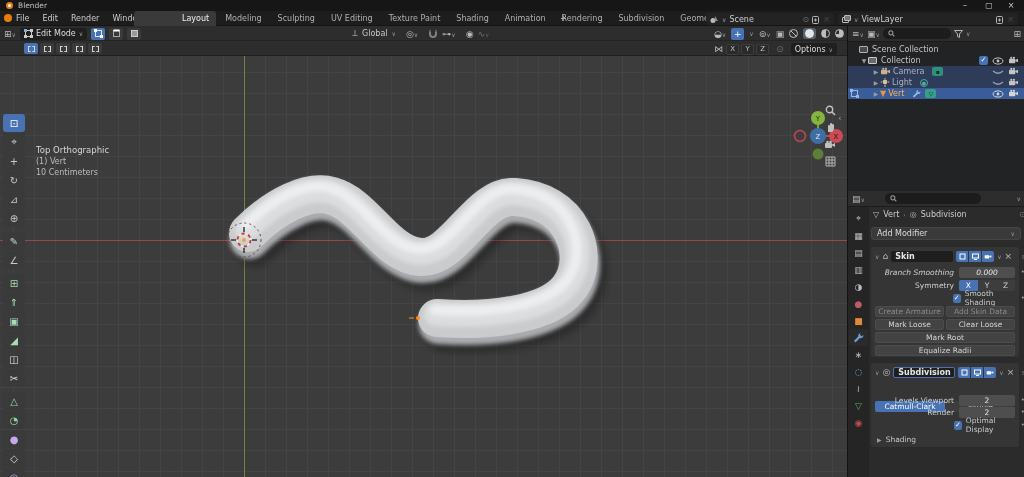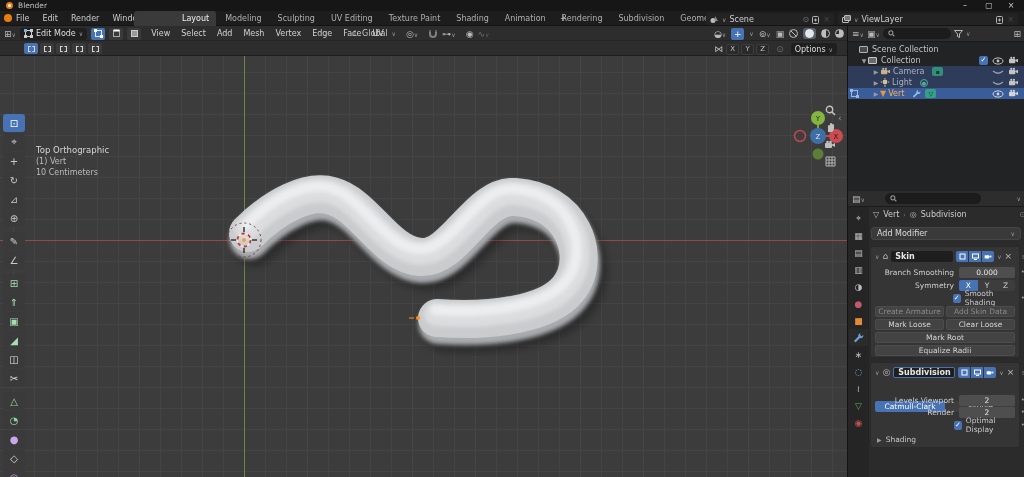--- a/index.html
+++ b/index.html
@@ -195,30 +195,20 @@
         <svg width="9" height="9" viewBox="0 0 9 9">
             <rect x="1.5" y="1.5" width="6" height="6" fill="none" stroke="#aaa"></rect>
             <path d="M1.5 1.5 L7.5 1.5" stroke="#fff" stroke-width="2"></path>
           </svg>
       </span>
       <span class="selmodebtn">
         <svg width="9" height="9" viewBox="0 0 9 9">
             <rect x="1.5" y="1.5" width="6" height="6" fill="#9a9a9a" stroke="#ccc"></rect>
           </svg>
       </span>
-      <div id="vp-menus" style="margin-left:6px;">
-          <span>View</span>
-          <span>Select</span>
-          <span>Add</span>
-          <span>Mesh</span>
-          <span>Vertex</span>
-          <span>Edge</span>
-          <span>Face</span>
-          <span>UV</span>
-        </div>
     </div>
     <div class="grp" style="left:352px;">
       <span class="hicon">⟂</span>
       <span>Global</span>
       <span class="mini">∨</span>
       <span class="hicon" style="margin-left:6px">◎<span class="mini">∨</span></span>
       <svg width="10" height="10" viewBox="0 0 10 10" style="margin-left:6px;opacity:.55">
           <path d="M2 1 v4 a3 3 0 0 0 6 0 V1" fill="none" stroke="#c5c5c5" stroke-width="2"></path>
           <path d="M2 1 v2 M8 1 v2" stroke="#8a8a8a" stroke-width="2"></path>
         </svg>
@@ -596,21 +586,21 @@
                   <svg width="8" height="7" viewBox="0 0 12 10">
                     <rect x="1" y="3" width="7" height="5" rx="1" fill="#fff"></rect>
                     <path d="M8 4.5 L11 3 v4 L8 5.5z" fill="#fff"></path>
                   </svg>
                 </span>
             </span>
             <span class="mini">∨</span>
             <span class="minix" style="font-size:9px;color:#bbb">×</span>
             <span class="grip">≡</span>
           </div>
-          <div class="prow" style="top:19px;">
+          <div class="prow" style="top:19px;font-style:italic;">
             <span class="plabel">Branch Smoothing</span>
             <span class="pfield">0.000</span>
             <span class="dot" style="right:-6px;top:auto">•</span>
           </div>
           <div class="prow" style="top:32px;">
             <span class="plabel">Symmetry</span>
             <span class="seg" id="symmetry-seg">
                 <div class="active">X</div>
                 <div>Y</div>
                 <div>Z</div>

